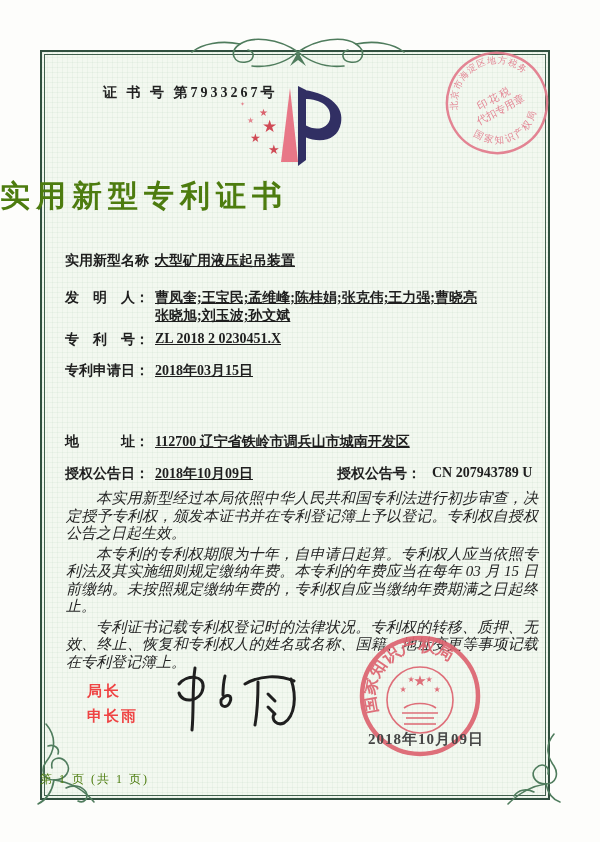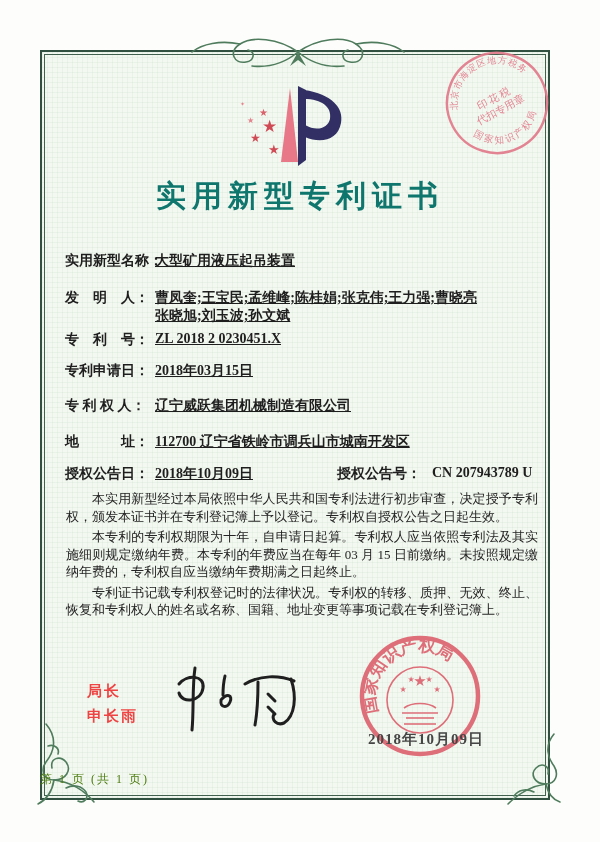--- a/index.html
+++ b/index.html
@@ -8,29 +8,29 @@
         box-shadow:0 0 4px rgba(0,0,0,.3);}
   
   .frame{position:absolute;left:40px;top:50px;width:506px;height:746px;
          border:2px solid #31503f;background:
          repeating-linear-gradient(0deg, rgba(110,165,125,.07) 0 1px, transparent 1px 5px),
          repeating-linear-gradient(90deg, rgba(110,165,125,.07) 0 1px, transparent 1px 5px),
          #f3f8f0;}
   .frame-inner{position:absolute;inset:2px;border:1px solid #41604d;}
   .abs{position:absolute;}
   .cert-no{left:103px;top:84px;font-size:14px;font-weight:600;letter-spacing:3px;color:#222;}
-  .title{left:0;top:176px;width:600px;text-align:center;font-size:30px;font-weight:700;
-         letter-spacing:6px;color:#0f766e;font-family:Liberation Mono, monospace;}
+  .title{left:0;top:176px;width:600px;font-size:30px;font-weight:700;
+         letter-spacing:6px;color:#4d7c0f;font-family:Liberation Mono, monospace;}
   .row{font-size:14px;font-weight:600;color:#1e1e1e;white-space:nowrap;}
   .row .lbl{position:absolute;left:65px;top:0;}
   .row .val{position:absolute;left:155px;top:0;text-decoration:underline;}
   .row .lbl2{position:absolute;left:337px;top:0;}
   .row .val2{position:absolute;left:432px;top:0;}
-  .paras{left:66px;top:490px;width:472px;font-size:13px;line-height:17.5px;color:#242424;
-         text-align:justify;}
+  .paras{left:66px;top:490px;width:472px;font-size:15px;line-height:17.5px;color:#242424;
+         text-align:justify;font-style:italic;}
   .paras p{margin:0 0 3px 0;text-indent:2em;}
   .officer{font-size:15px;font-weight:700;color:#ef4444;letter-spacing:2px;}
   .footer{left:40px;top:771px;width:590px;text-align:left;font-size:12px;color:#4d7c0f;
           letter-spacing:2px;}
   .seal-date{left:368px;top:730px;font-size:15px;font-weight:700;color:#454545;
              letter-spacing:1px;z-index:6;}
   .stamp-wrap{left:437px;top:43px;width:120px;height:120px;transform:rotate(-28deg);opacity:.9;}
   svg text{font-family:"Liberation Serif","DejaVu Serif",serif;}
   .flourish{color:#4f7c5d;}
 </style>
@@ -78,20 +78,21 @@
         <textPath href="#taxTop" startOffset="2">北京市海淀区地方税务局</textPath>
       </text>
       <text x="60" y="58" font-size="10.5" fill="#e2788a" text-anchor="middle" letter-spacing="2">印花税</text>
       <text x="60" y="71" font-size="10.5" fill="#e2788a" text-anchor="middle">代扣专用章</text>
       <text font-size="9.5" fill="#e2788a" letter-spacing="2">
         <textPath href="#taxBot" startOffset="4">国家知识产权局</textPath>
       </text>
     </svg>
   </div>
 
+  <div class="abs cert-no">证 书 号 第7933267号</div>
 
   <div class="abs title">实用新型专利证书</div>
 
   <div class="abs row" style="left:0;top:252px;height:18px;width:504px;">
     <span class="lbl">实用新型名称：</span>
     <span class="val">大型矿用液压起吊装置</span>
   </div>
 
   <div class="abs row" style="left:0;top:289px;height:36px;width:600px;">
     <span class="lbl">发　明　人：</span>
@@ -102,24 +103,20 @@
   <div class="abs row" style="left:0;top:331px;height:18px;width:600px;">
     <span class="lbl">专　利　号：</span>
     <span class="val">ZL 2018 2 0230451.X</span>
   </div>
 
   <div class="abs row" style="left:0;top:362px;height:18px;width:600px;">
     <span class="lbl">专利申请日：</span>
     <span class="val">2018年03月15日</span>
   </div>
 
-  <div class="abs row" style="left:0;top:397px;height:18px;width:600px;">
-    <span class="lbl">专 利 权 人：</span>
-    <span class="val">辽宁威跃集团机械制造有限公司</span>
-  </div>
 
   <div class="abs row" style="left:0;top:433px;height:18px;width:488px;">
     <span class="lbl">地　　　址：</span>
     <span class="val">112700 辽宁省铁岭市调兵山市城南开发区</span>
   </div>
 
   <div class="abs row" style="left:0;top:465px;height:18px;width:540px;">
     <span class="lbl">授权公告日：</span>
     <span class="val">2018年10月09日</span>
     <span class="lbl2">授权公告号：</span>

